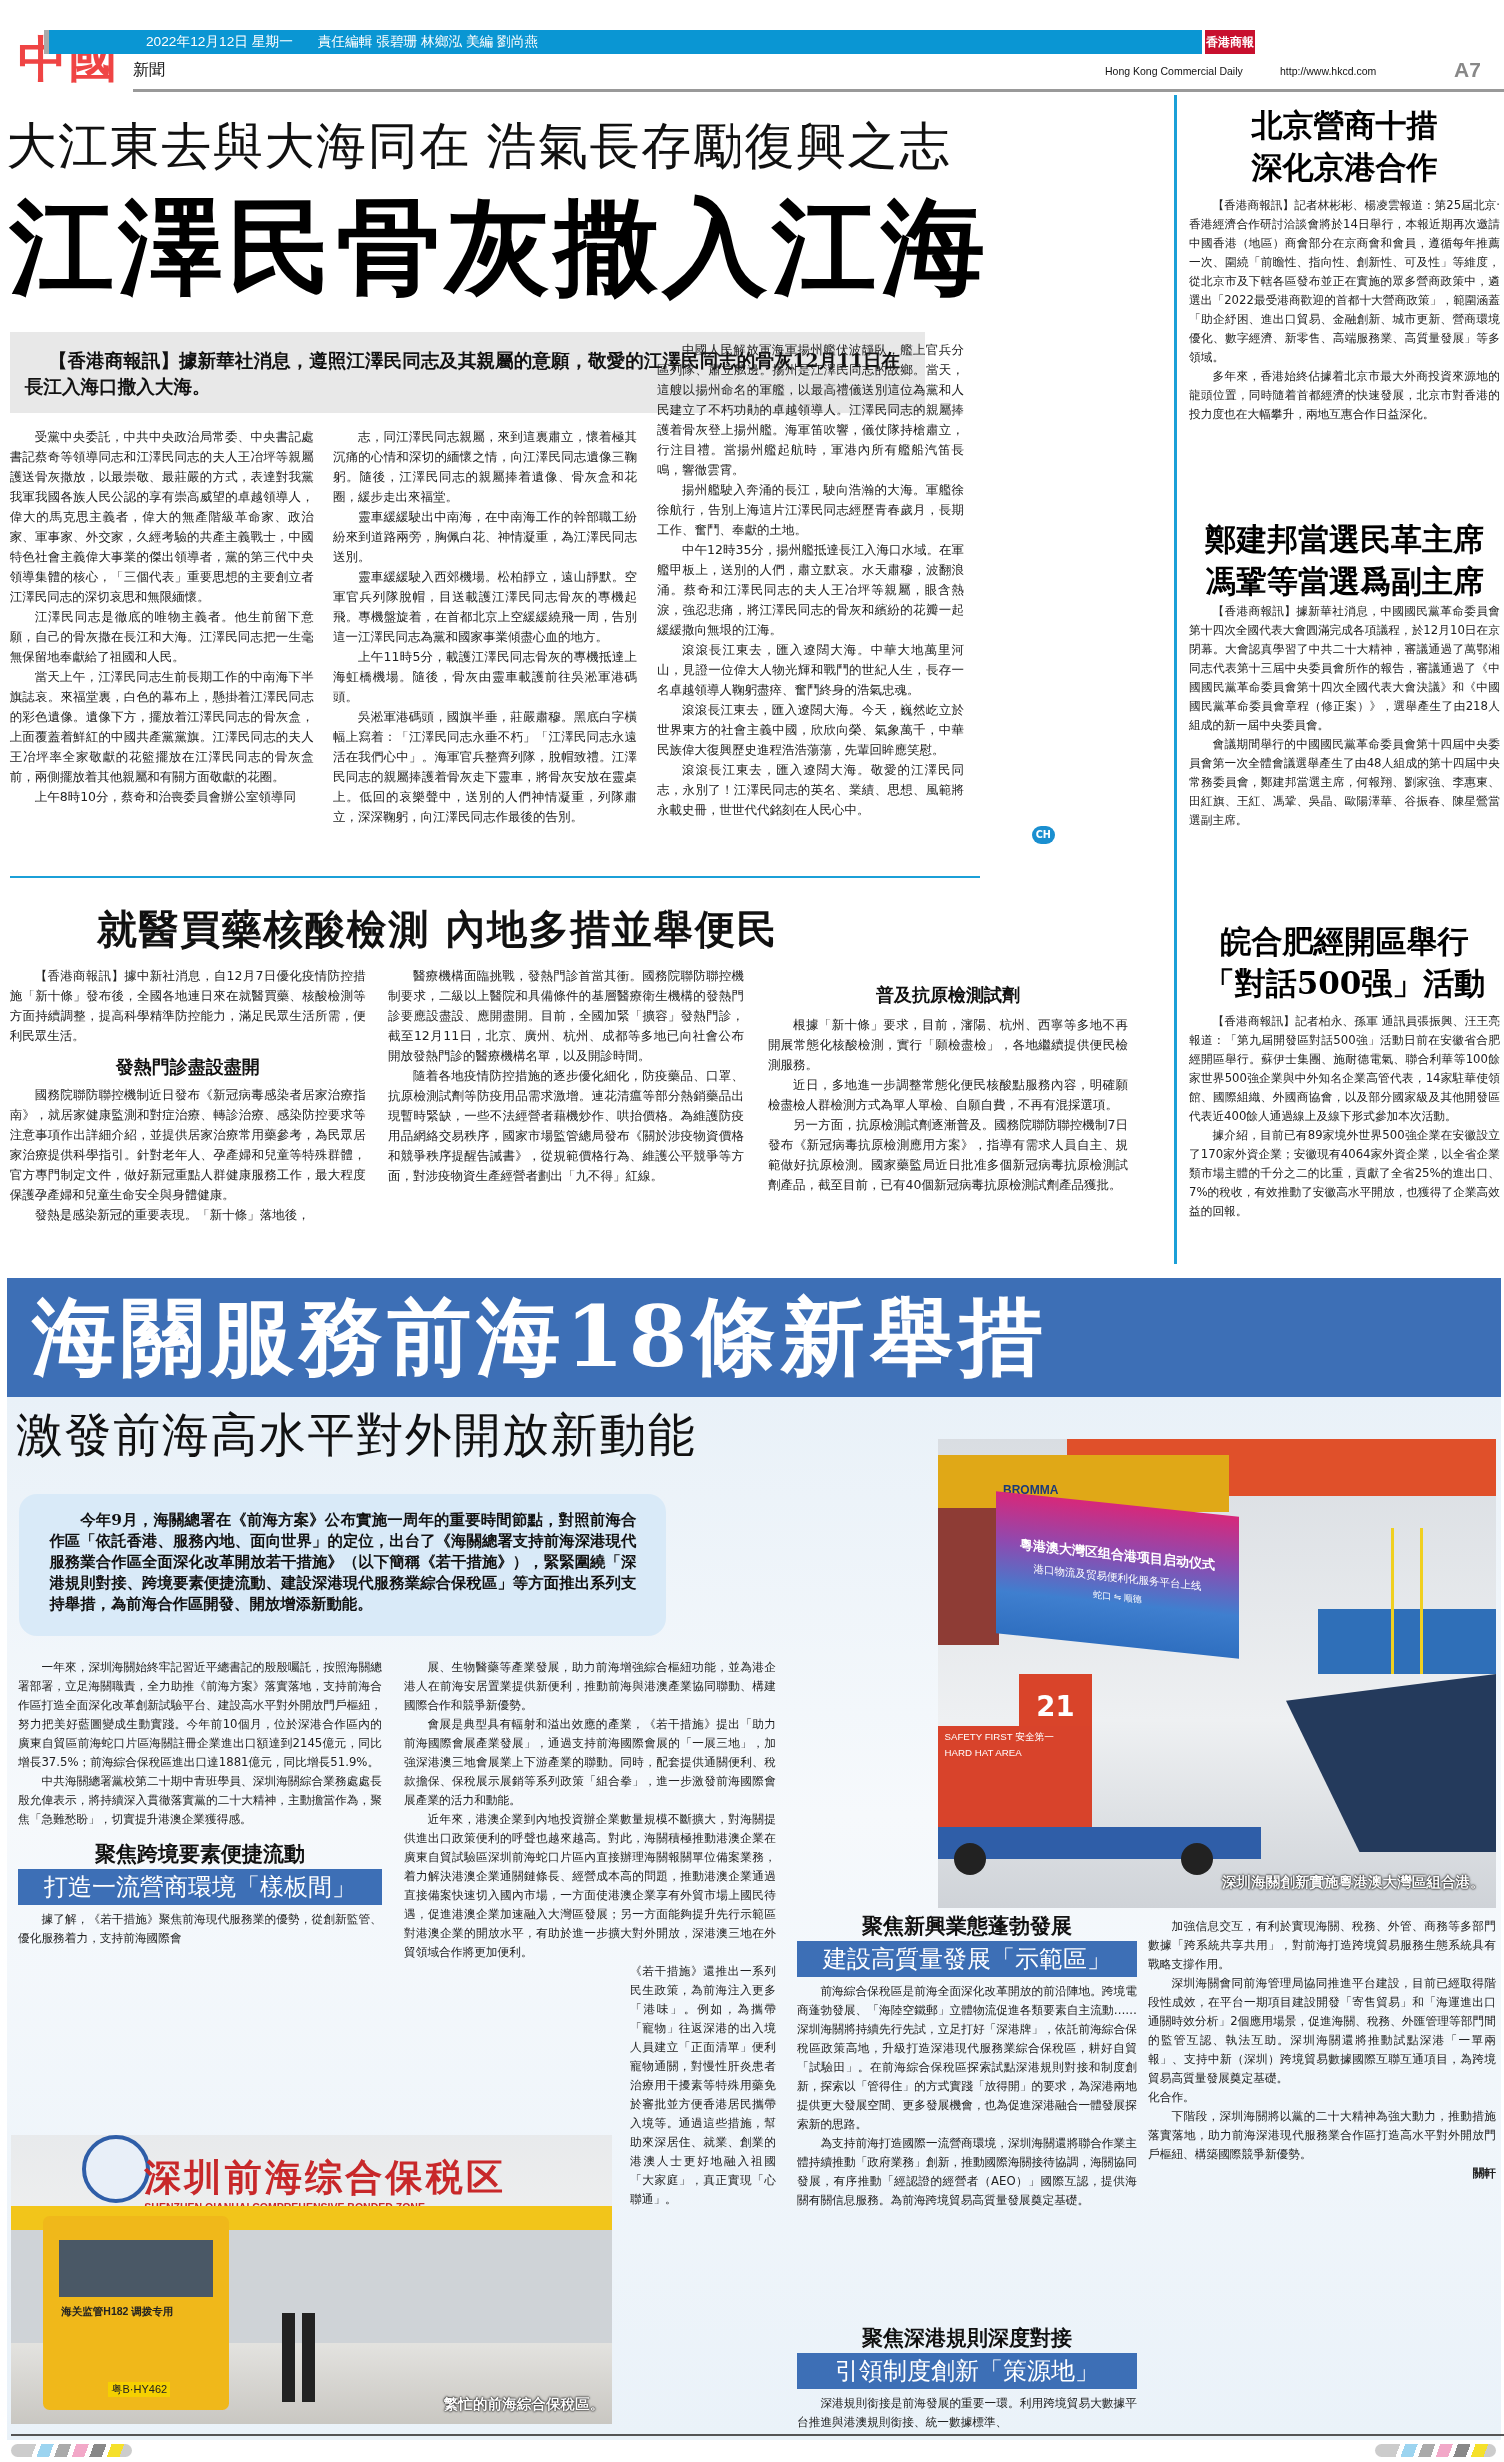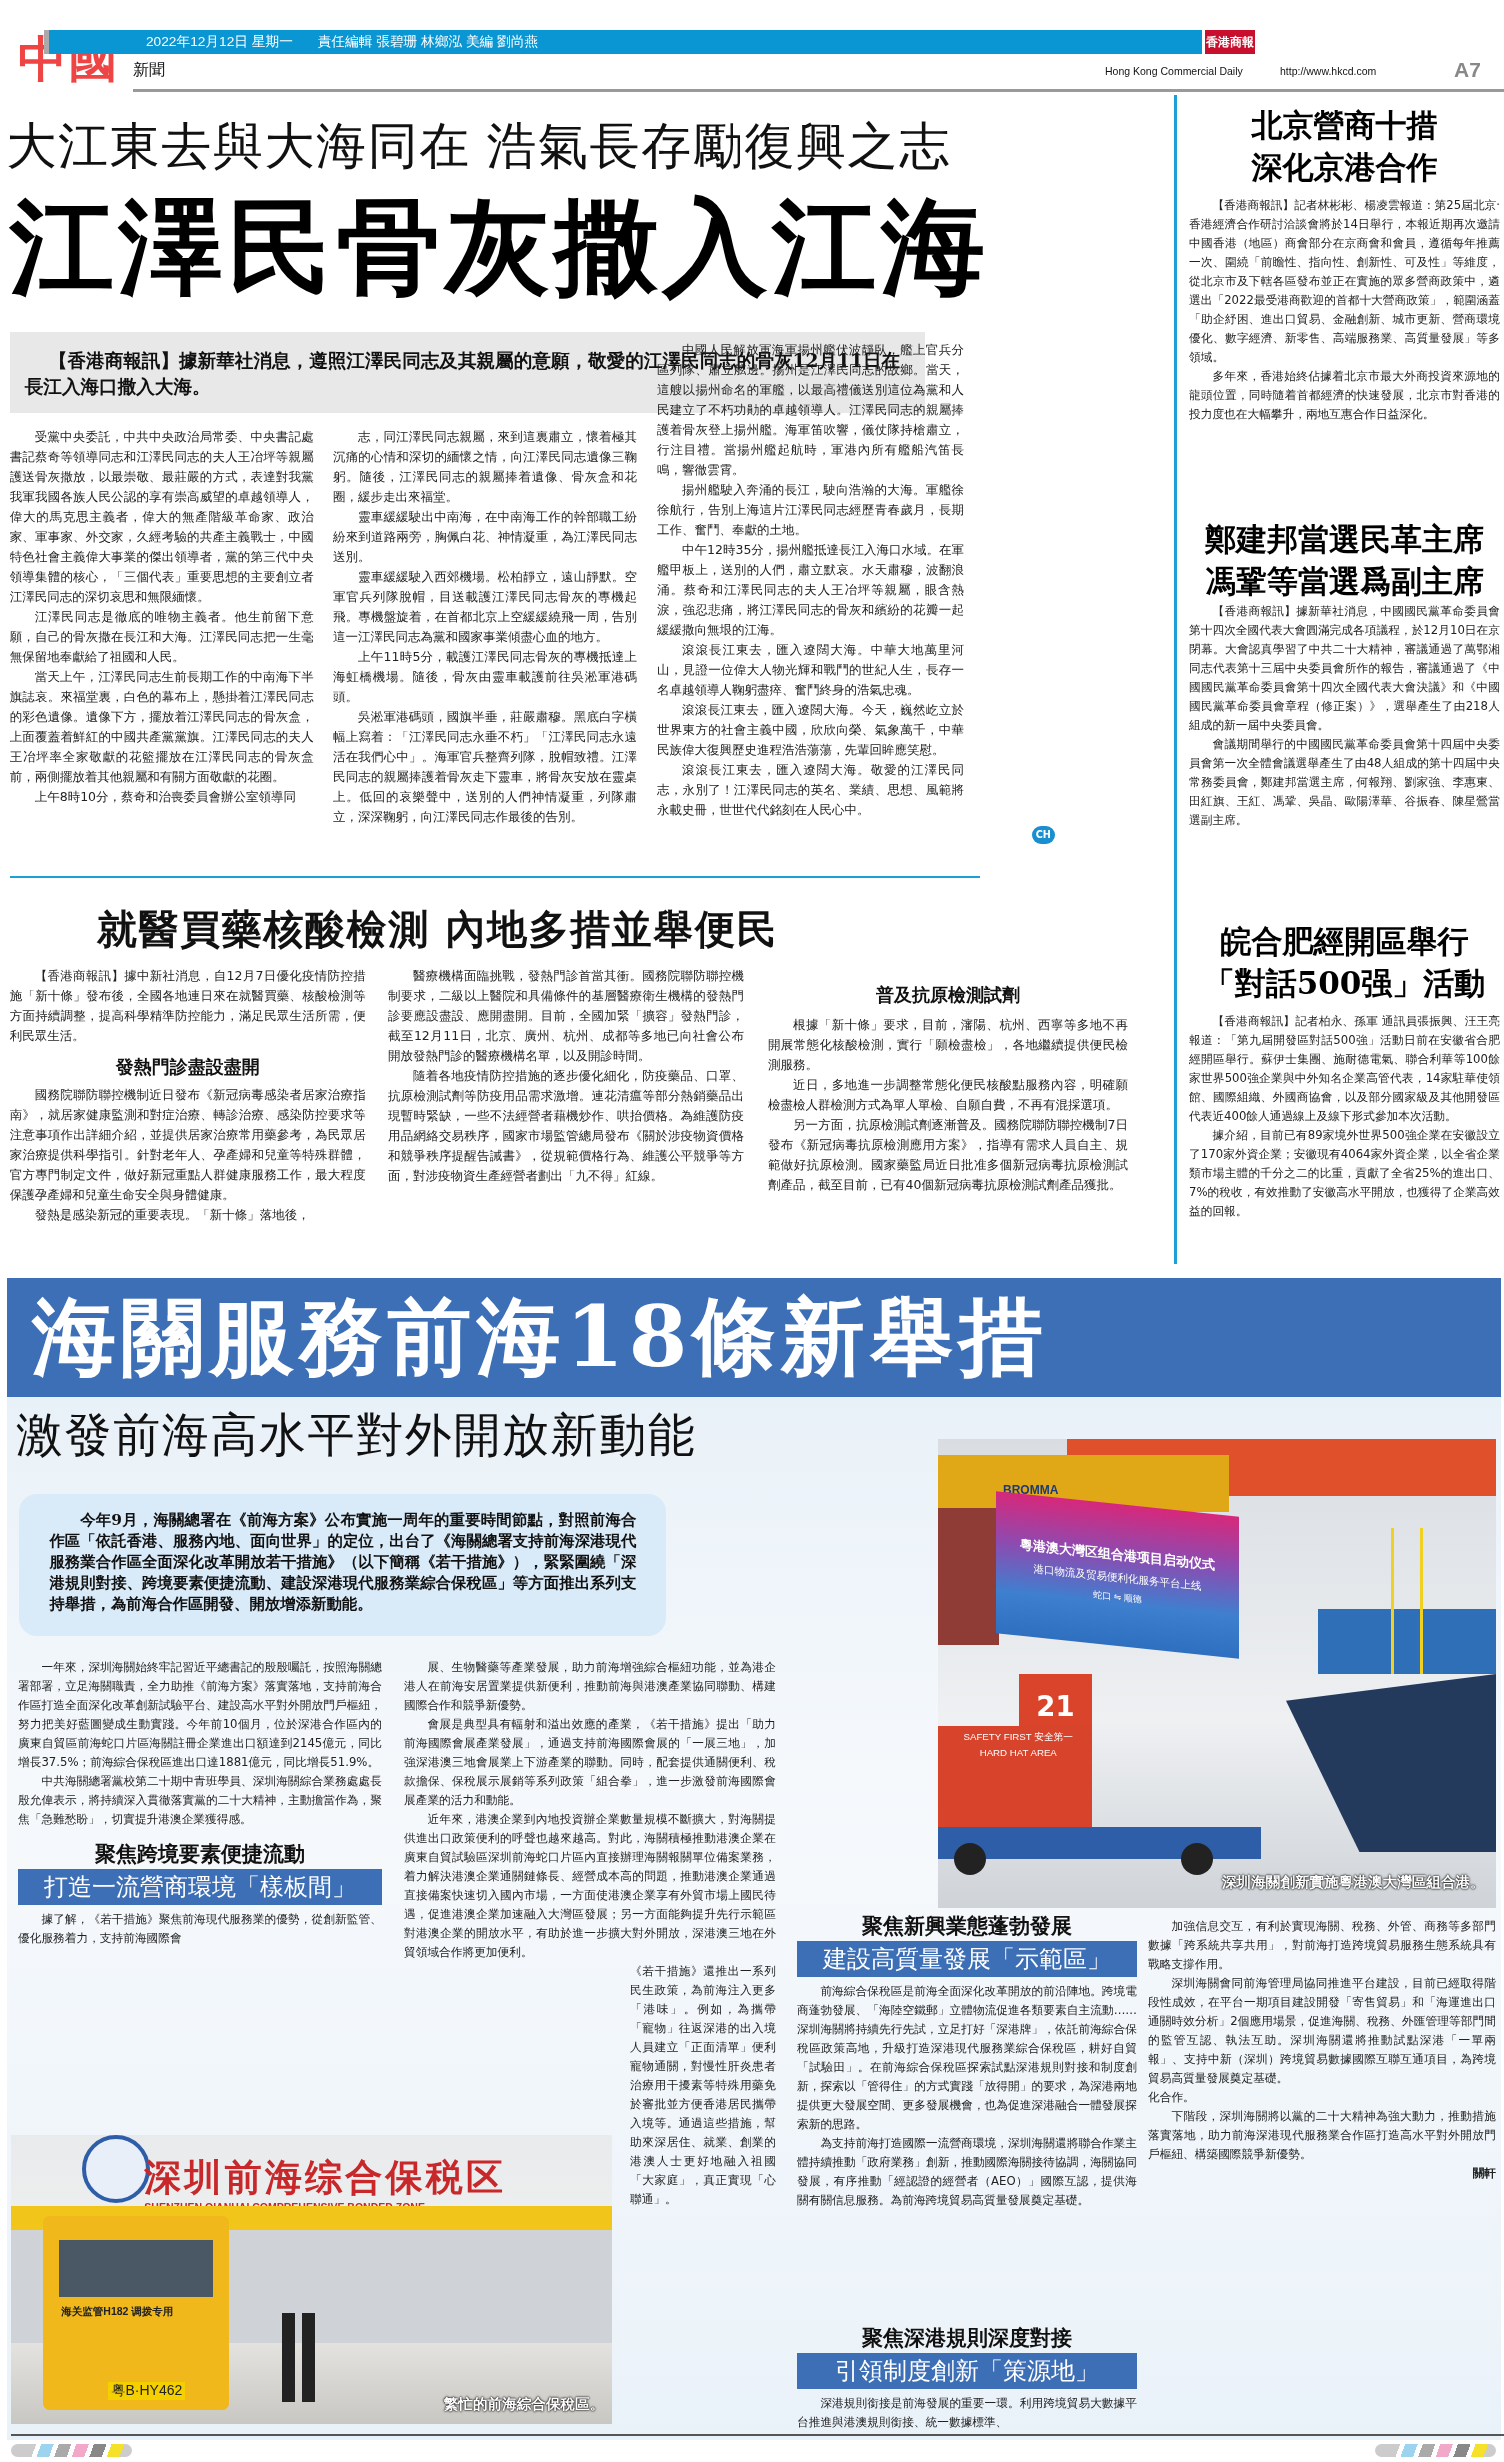--- a/index.html
+++ b/index.html
@@ -1,20 +1,20 @@
 <!DOCTYPE html>
 <html style="font-size:13px"><head>
 <meta charset="utf-8">
 <style>
   * { box-sizing: border-box; margin: 0; padding: 0; }
   html, body { width: 1504px; height: 2462px; background: #ffffff; overflow: hidden; }
   body { position: relative; font-family: "DejaVu Sans", sans-serif; color: #111; }
   .abs { position: absolute; }
   .serif { font-family: "DejaVu Serif", "Liberation Serif", serif; }
-  .sans { font-family: "Liberation Sans", "DejaVu Sans", sans-serif; text-align: center; }
+  .sans { font-family: "Liberation Sans", "DejaVu Sans", sans-serif; }
   .body-text { font-size: 12.5px; line-height: 20px; text-align: justify; color: #222; }
   .body-text p { text-indent: 2em; }
   .small-text { font-size: 11.7px; line-height: 19px; text-align: justify; color: #222; }
   .small-text p { text-indent: 2em; }
 
   
   .section-big { left: 18px; top: 31px; font-size: 49px; color: #ef4444; font-weight: bold; letter-spacing: 1.6px; line-height: 57px; }
   .bar-blue { left: 44px; top: 30px; width: 1158px; height: 24px; background: #0a96d3; }
   .bar-gray { left: 44px; top: 30px; width: 4.9px; height: 24px; background: #aaa; }
   .bar-text { left: 146px; top: 33px; font-size: 13.7px; color: #fff; }
@@ -227,21 +227,21 @@
 
 <div class="abs photo-zone">
   <div class="abs" style="left:71px; top:0; width:68px; height:68px; border-radius:34px; background:#e8eff8; border:4.9px solid #2f5ea8;"></div>
   <div class="abs serif" style="left:133px; top:18px; font-size:37px; font-weight:bold; color:#c8282a; letter-spacing:3.2px;">深圳前海综合保税区</div>
   <div class="abs sans" style="left:133px; top:66px; font-size:10.5px; font-weight:bold; color:#c8282a;">SHENZHEN QIANHAI COMPREHENSIVE BONDED ZONE</div>
   <div class="abs" style="left:0; top:71px; width:601px; height:24px; background:#f2c51a;"></div>
   <div class="abs" style="left:0; top:95px; width:601px; height:113px; background:#cfd3d7;"></div>
   <div class="abs" style="left:32px; top:81px; width:186px; height:194px; background:#f0b81a; border-radius:6.5px;">
     <div class="abs" style="left:16px; top:24px; width:154px; height:57px; background:#4a5866;"></div>
     <div class="abs sans" style="left:18px; top:89px; font-size:10.5px; font-weight:bold; color:#222;">海关监管H182 调拨专用</div>
-    <div class="abs sans" style="left:65px; top:166px; font-size:14px; background:#f5d000; padding:0 3.2px; color:#222;">粤B·HY462</div>
+    <div class="abs sans" style="left:65px; top:166px; font-size:11px; background:#f5d000; padding:0 3.2px; color:#222;">粤B·HY462</div>
   </div>
   <div class="abs" style="left:271px; top:178px; width:13px; height:89px; background:#222;"></div>
   <div class="abs" style="left:291px; top:178px; width:13px; height:89px; background:#222;"></div>
   <div class="abs caption" style="right:8px; bottom:9.7px;">繁忙的前海綜合保稅區。</div>
 </div>
 
 <div class="abs bottom-rule"></div>
 <div class="abs reg" style="left:11.3px; top:2444px; background:linear-gradient(110deg,#ccc 0 20%,#fff 20% 24%,#9cd4f0 24% 34%,#fff 34% 38%,#aaa 38% 48%,#fff 48% 52%,#f2a8c8 52% 62%,#fff 62% 66%,#888 66% 76%,#fff 76% 80%,#f5e02a 80% 90%,#ccc 90%); border-radius:6.5px;"></div>
 <div class="abs reg" style="left:1375px; top:2444px; background:linear-gradient(110deg,#ccc 0 20%,#fff 20% 24%,#9cd4f0 24% 34%,#fff 34% 38%,#aaa 38% 48%,#fff 48% 52%,#f2a8c8 52% 62%,#fff 62% 66%,#888 66% 76%,#fff 76% 80%,#f5e02a 80% 90%,#ccc 90%); border-radius:6.5px;"></div>
 

